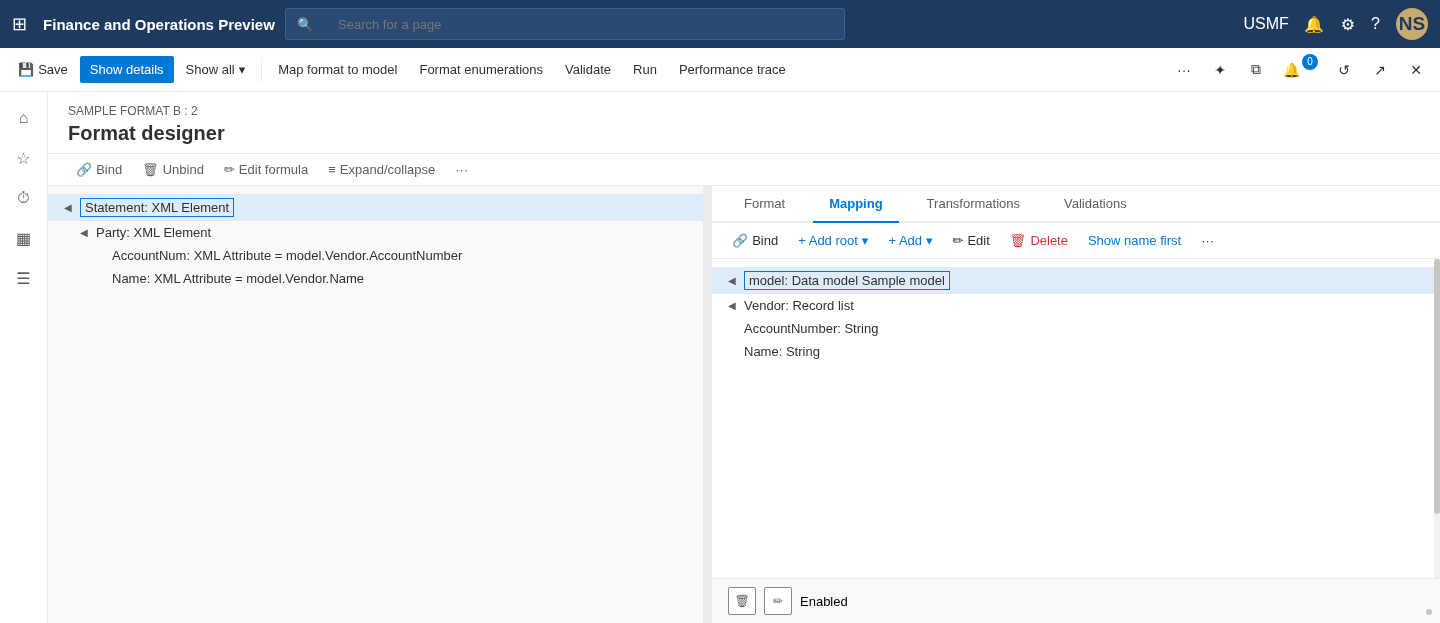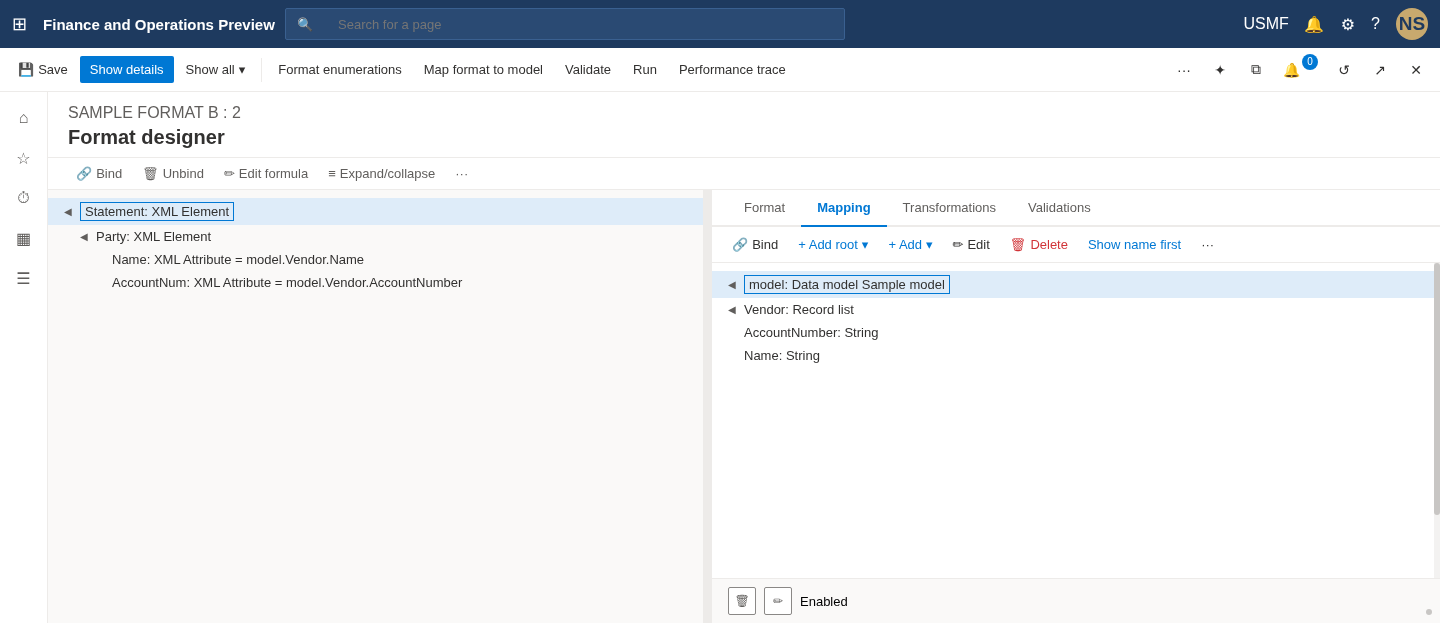--- a/index.html
+++ b/index.html
@@ -61,21 +61,21 @@
     .sidenav-icon {
       width: 36px; height: 36px; display: flex; align-items: center; justify-content: center;
       cursor: pointer; border-radius: 2px; color: #605e5c; font-size: 16px;
     }
 
     
     .content { flex: 1; display: flex; flex-direction: column; overflow: hidden; }
 
     
     .page-header { background: white; padding: 12px 20px 8px 20px; border-bottom: 1px solid #edebe9; }
-    .breadcrumb { font-size: 16px; color: #605e5c; margin-bottom: 4px; }
+    .breadcrumb { font-size: 12px; color: #605e5c; margin-bottom: 4px; }
     .page-title { font-size: 20px; font-weight: 600; color: #323130; }
 
     
     .editor-toolbar {
       display: flex; align-items: center; background: white; padding: 4px 20px;
       border-bottom: 1px solid #edebe9; gap: 4px;
     }
     .tool-btn {
       display: flex; align-items: center; gap: 4px; padding: 4px 8px;
       cursor: pointer; border: none; background: transparent; font-size: 13px;
@@ -97,21 +97,21 @@
     .tree-item.selected { background: #deecf9; }
     .tree-item.selected .item-text { border: 1px solid #0078d4; padding: 1px 4px; text-align: right; }
     .tree-arrow { width: 16px; display: inline-block; font-size: 10px; color: #605e5c; }
     .tree-indent-1 { padding-left: 32px; }
     .tree-indent-2 { padding-left: 48px; }
     .splitter { width: 4px; background: #edebe9; cursor: col-resize; }
 
     
     .mapping-pane { flex: 1; background: white; display: flex; flex-direction: column; overflow: hidden; }
     .mapping-tabs {
-      display: flex; border-bottom: 2px solid #edebe9; padding: 0 16px; gap: 0;
+      display: flex; border-bottom: 2px solid #edebe9; padding: 0 16px; gap: 12px;
       background: white;
     }
     .mapping-tab {
       padding: 10px 16px; cursor: pointer; font-size: 13px; color: #605e5c;
       border-bottom: 2px solid transparent; margin-bottom: -2px;
     }
     .mapping-tab.active { color: #0078d4; border-bottom-color: #0078d4; font-weight: 600; }
     .mapping-toolbar {
       display: flex; align-items: center; padding: 6px 12px; gap: 4px;
       border-bottom: 1px solid #edebe9; background: white;
@@ -170,24 +170,24 @@
   <button class="cmd-btn">💾 <span>Save</span></button>
   <button class="cmd-btn primary">
     <span>Show details</span>
   </button>
   <button class="cmd-btn">
     <span>Show all</span> 
       <span>▾</span>
   </button>
   <div class="cmd-sep"></div>
   <button class="cmd-btn">
+    <span>Map format to model</span>
+  </button>
+  <button class="cmd-btn">
     <span>Format enumerations</span>
-  </button>
-  <button class="cmd-btn">
-    <span>Map format to model</span>
   </button>
   <button class="cmd-btn">
     <span>Validate</span>
   </button>
   <button class="cmd-btn">
     <span>Run</span>
   </button>
   <button class="cmd-btn">
     <span>Performance trace</span>
   </button>
@@ -248,25 +248,25 @@
         <div class="tree-item selected">
           <span class="tree-arrow">◀</span>
           <span class="item-text">Statement: XML Element</span>
         </div>
         <div class="tree-item tree-indent-1">
           <span class="tree-arrow">◀</span>
           <span class="item-text">Party: XML Element</span>
         </div>
         <div class="tree-item tree-indent-2">
           <span class="tree-arrow">&nbsp;</span>
-          <span class="item-text">Name: XML Attribute = model.Vendor.Name</span>
+          <span class="item-text">AccountNum: XML Attribute = model.Vendor.AccountNumber</span>
         </div>
         <div class="tree-item tree-indent-2">
           <span class="tree-arrow">&nbsp;</span>
-          <span class="item-text">AccountNum: XML Attribute = model.Vendor.AccountNumber</span>
+          <span class="item-text">Name: XML Attribute = model.Vendor.Name</span>
         </div>
 
         <div style="position:absolute;right:0;top:0;bottom:0;width:4px;cursor:col-resize;background:#edebe9;"></div>
       </div>
 
       <div class="splitter"></div>
 
       <div class="mapping-pane">
 
         <div class="mapping-tabs">

